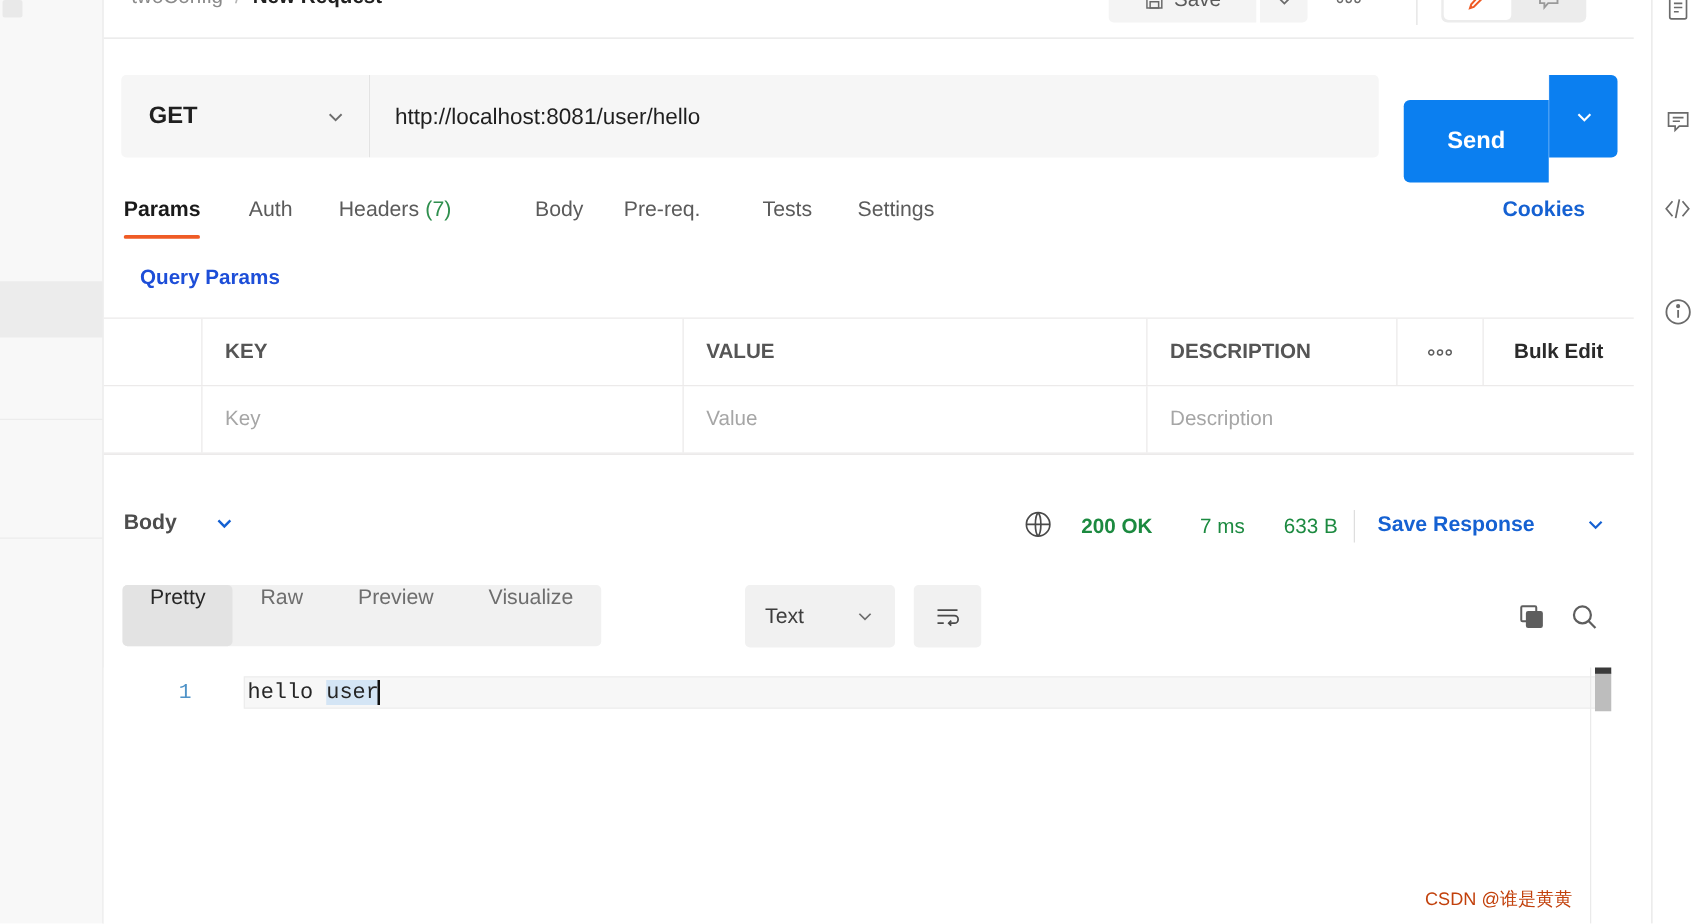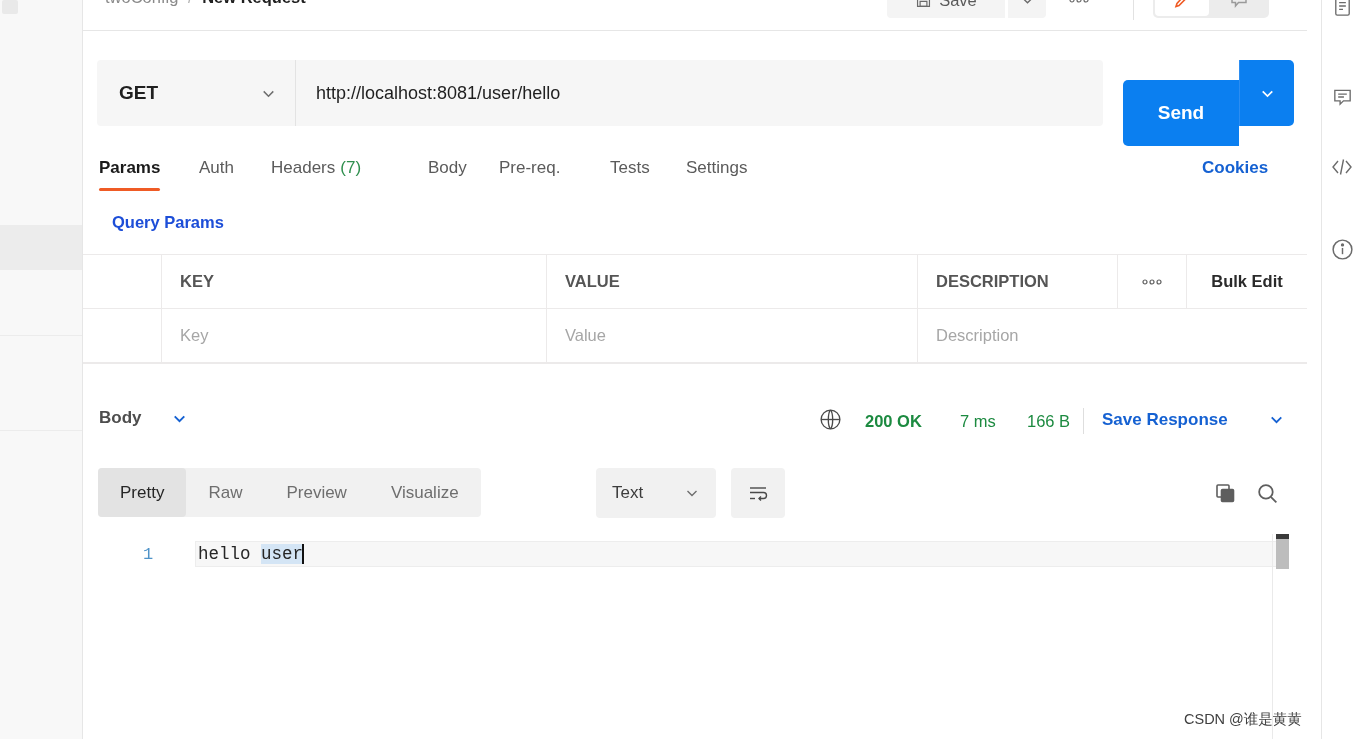--- a/index.html
+++ b/index.html
@@ -379,21 +379,20 @@
     position: absolute;
     left: 15px; top: 4px;
     height: 49px;
     background: #f1f1f1;
     border-radius: 4px;
     display: flex;
     align-items: stretch;
   }
   .seg {
     display: flex;
-    align-items: center;
     padding: 0 22px;
     font-size: 17px;
     color: #6e6e6e;
   }
   .seg.active {
     background: #e3e3e3;
     color: #262626;
     border-radius: 4px;
   }
   .type-select {
@@ -483,23 +482,23 @@
   }
   .scroll-cap {
     position: absolute;
     left: 1193px; top: 534px;
     width: 13px; height: 5px;
     background: #3a3a3a;
   }
 
   .watermark {
     position: absolute;
-    left: 1184px; top: 710px;
+    left: 1140px; top: 710px;
     font-size: 14.5px;
-    color: #404040;
+    color: #c2410c;
     white-space: nowrap;
   }
   svg { display: block; }
 </style>
 </head>
 <body>
 
 <div id="app">
 
   <div class="left-rail">
@@ -661,21 +660,21 @@
         <svg width="25" height="25" viewBox="0 0 24 24" fill="none" stroke="#4a4a4a" stroke-width="1.3">
           <circle cx="12" cy="12" r="9"></circle>
           <path d="M3 12h18"></path>
           <path d="M12 3c2.8 3 2.8 15 0 18"></path>
           <path d="M12 3c-2.8 3-2.8 15 0 18"></path>
         </svg>
       </div>
 
       <div class="stat" style="left:782px;">200 OK</div>
       <div class="stat plain" style="left:877px;">7 ms</div>
-      <div class="stat plain" style="left:944px;">166 B</div>
+      <div class="stat plain" style="left:944px;">633 B</div>
       <div class="stat-div"></div>
 
       <div class="save-resp">Save Response</div>
       <div class="save-resp-caret">
         <span>
           <svg width="17" height="17" viewBox="0 0 16 16" fill="none" stroke="#1561d2" stroke-width="1.7">
             <path d="M3.5 6 L8 10.5 L12.5 6"></path>
           </svg>
         </span>
       </div>

